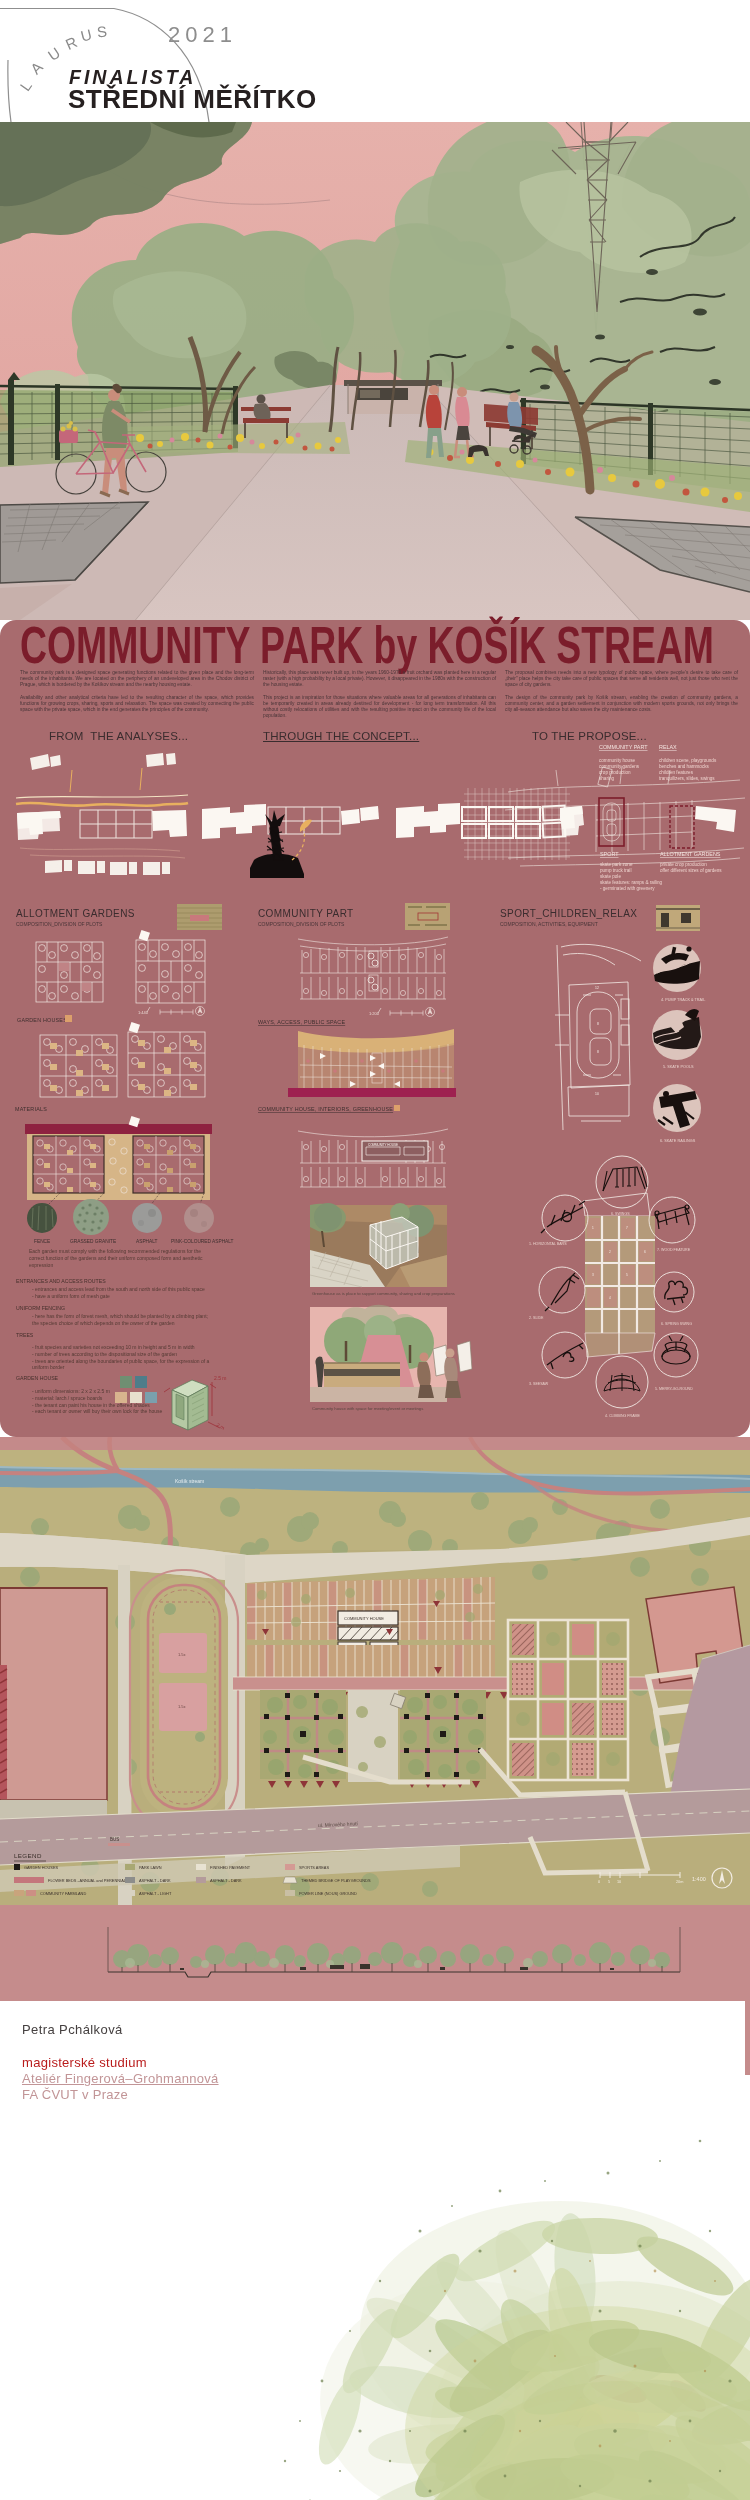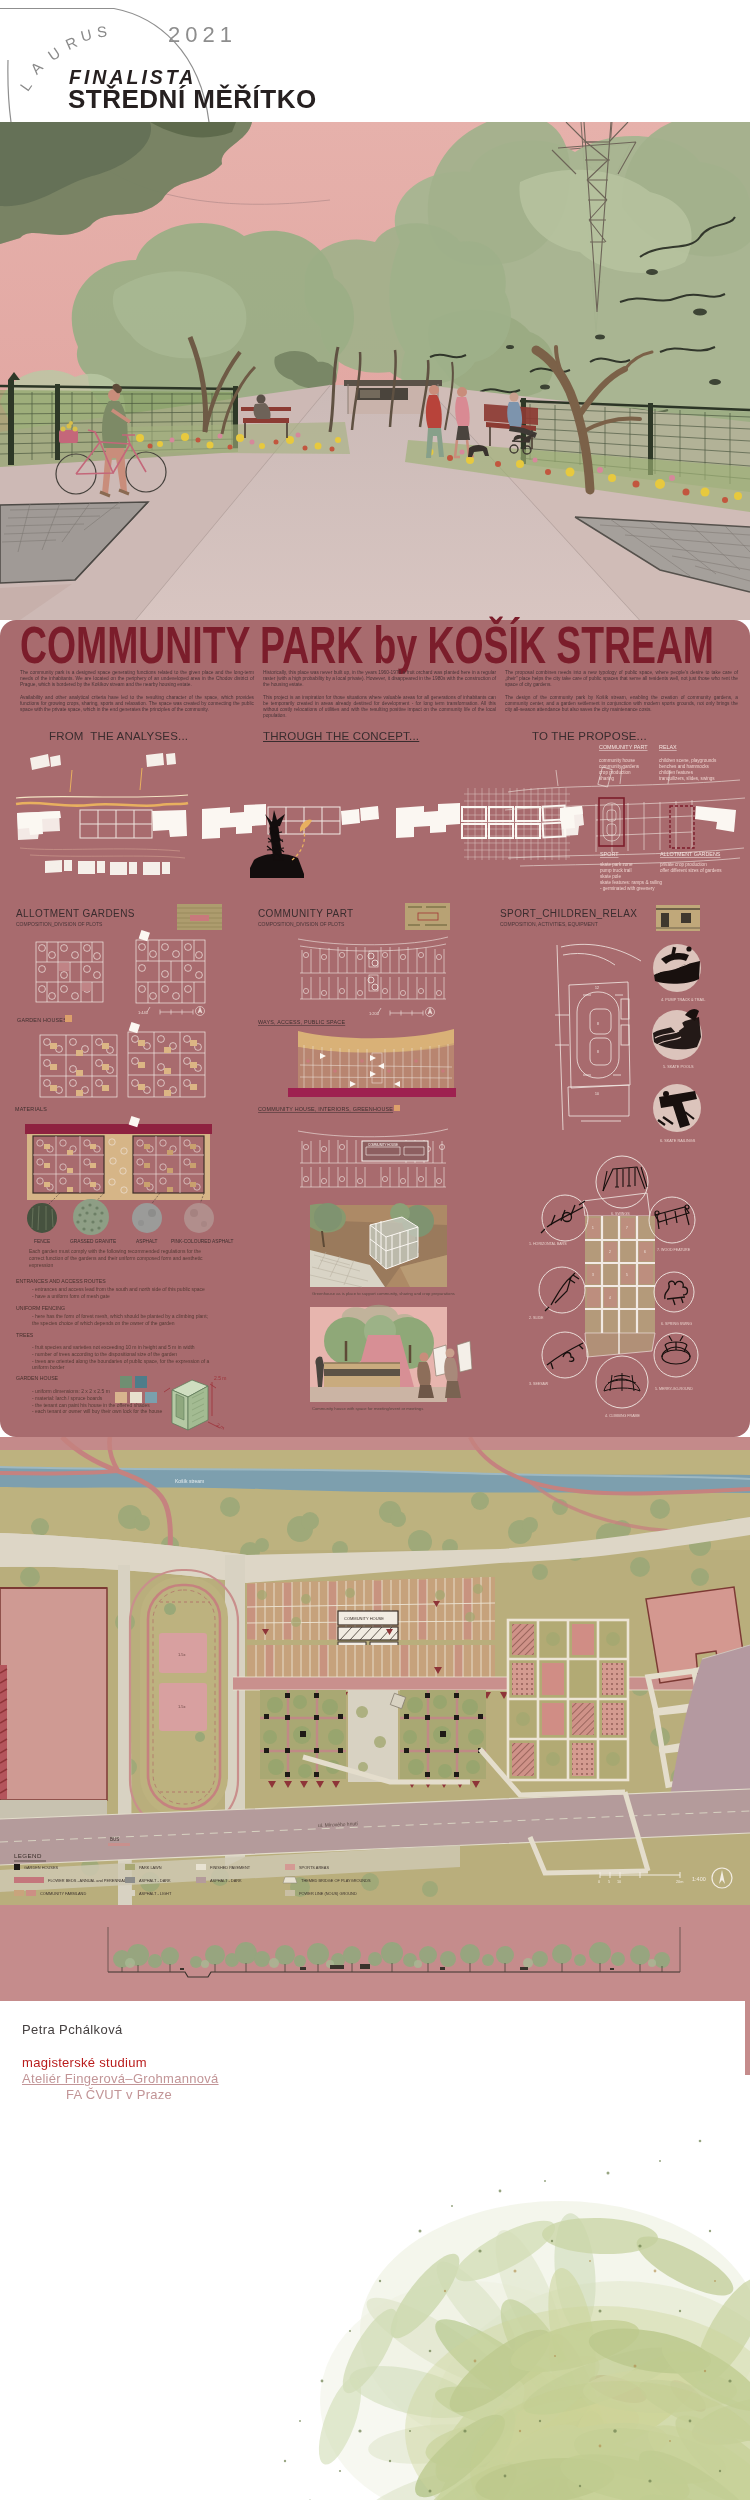--- a/index.html
+++ b/index.html
@@ -1536,21 +1536,21 @@
 <div class="abs" id="footer" style="left:0;top:2001px;width:634px;height:499px;background:#ffffff;">
 
   <div class="abs" style="left:745px;top:0px;width:5px;height:74px;background:#c58c8c;"></div>
 
   <div class="abs" style="left:22px;top:21px;font-size:13px;color:#454040;letter-spacing:0.4px;">Petra Pchálková</div>
 
   <div class="abs" style="left:22px;top:54px;font-size:13px;font-weight:normal;color:#b91c1c;letter-spacing:0.3px;">magisterské studium</div>
 
   <div class="abs" style="left:22px;top:70px;font-size:13px;color:#c29597;letter-spacing:0.3px;text-decoration:underline;">Ateliér Fingerová–Grohmannová</div>
 
-  <div class="abs" style="left:22px;top:86px;font-size:13px;color:#c29597;letter-spacing:0.3px;margin-left:44px;">FA ČVUT v Praze</div>
+  <div class="abs" style="left:22px;top:86px;font-size:13px;color:#c29597;letter-spacing:0.3px;">FA ČVUT v Praze</div>
 
   <svg width="750" height="499" viewBox="0 0 750 499" style="position:absolute;left:0;top:0;">
     <defs>
       <radialGradient id="leafg1" cx="0.5" cy="0.5" r="0.6">
         <stop offset="0" stop-color="#cdd9b2" stop-opacity="0.9"></stop>
         <stop offset="1" stop-color="#cdd9b2" stop-opacity="0.25"></stop>
       </radialGradient>
     </defs>
     <g>
 

